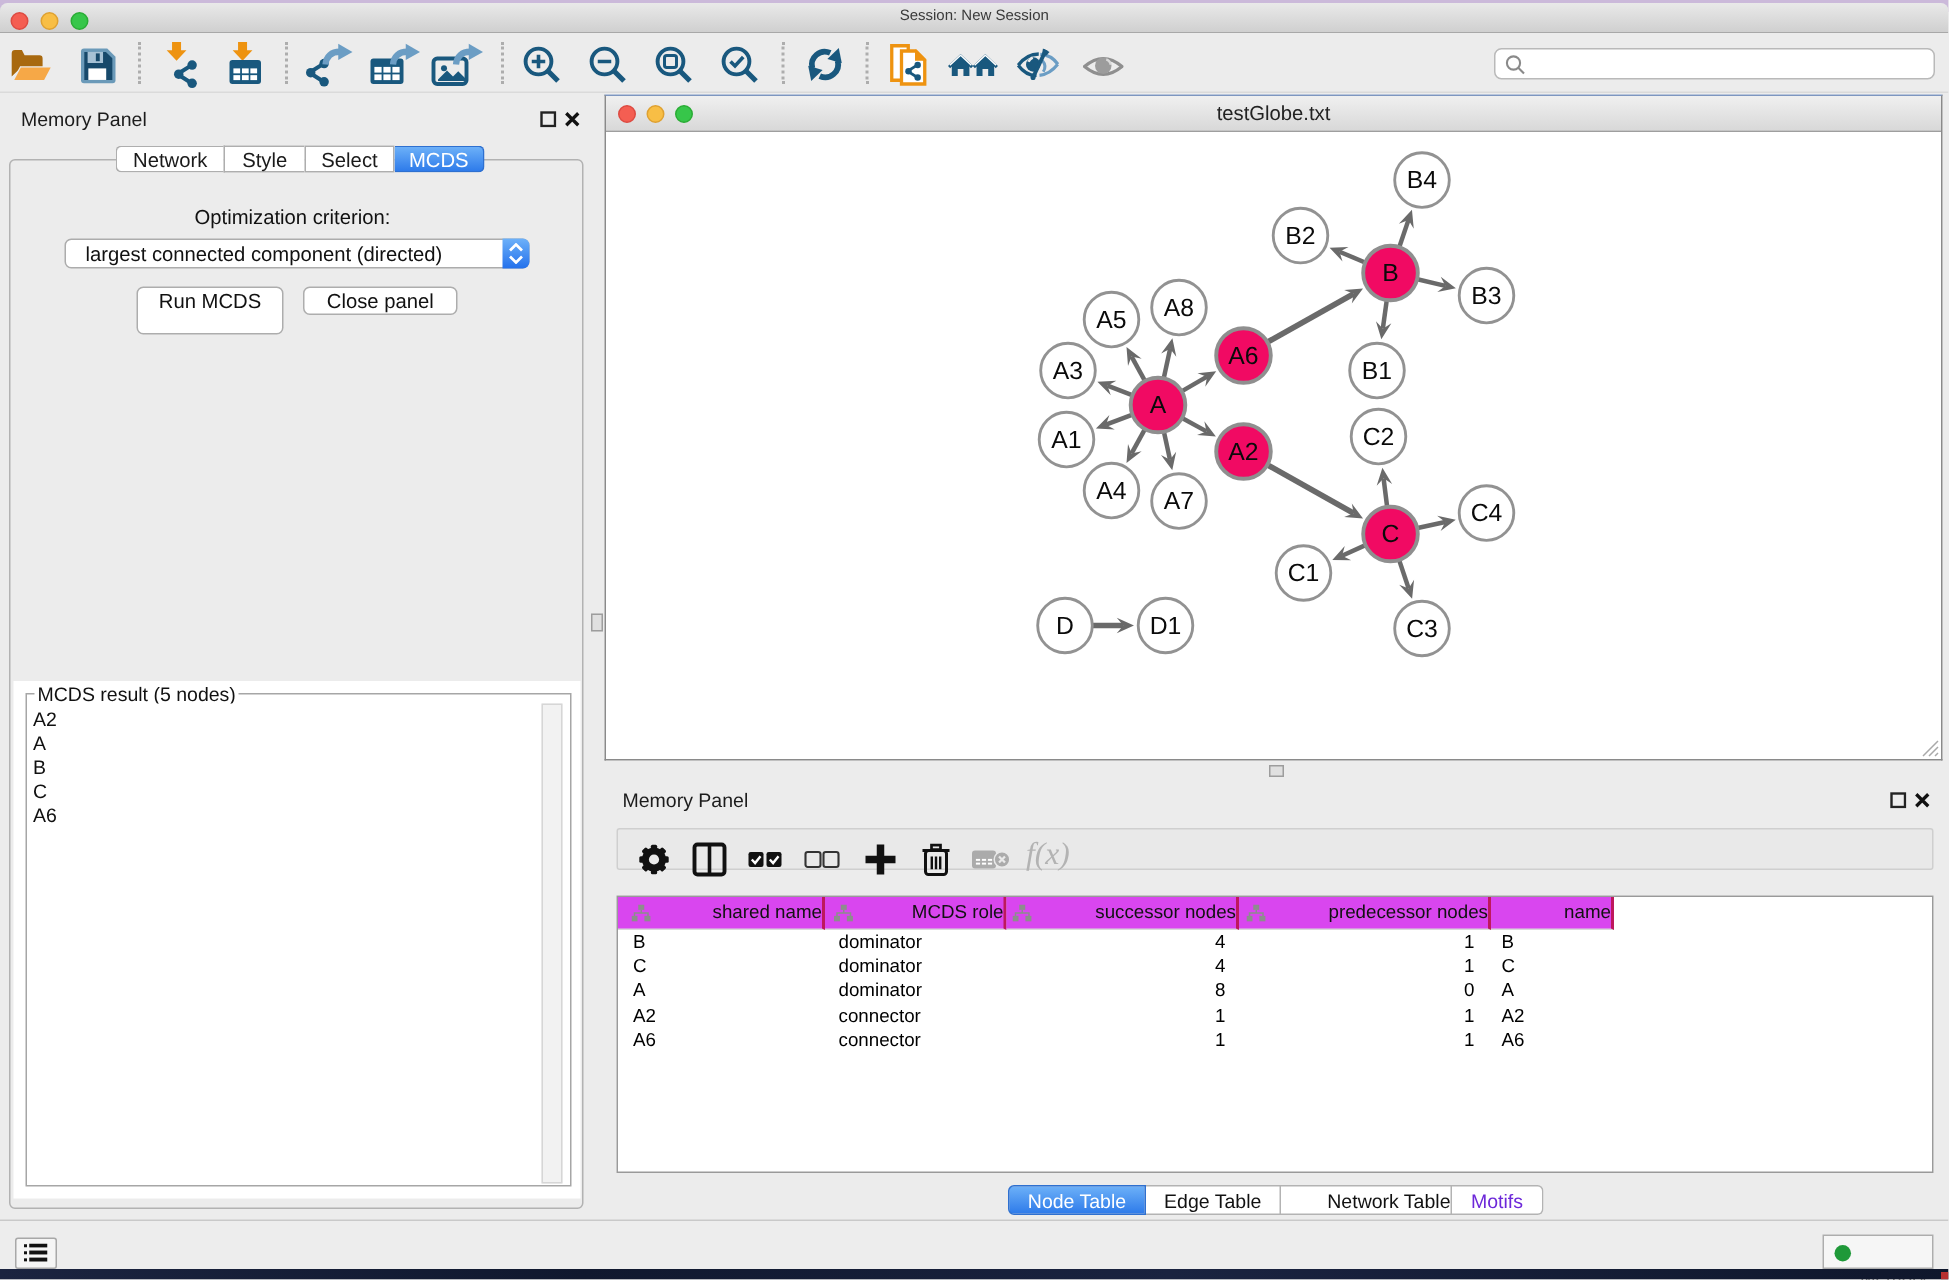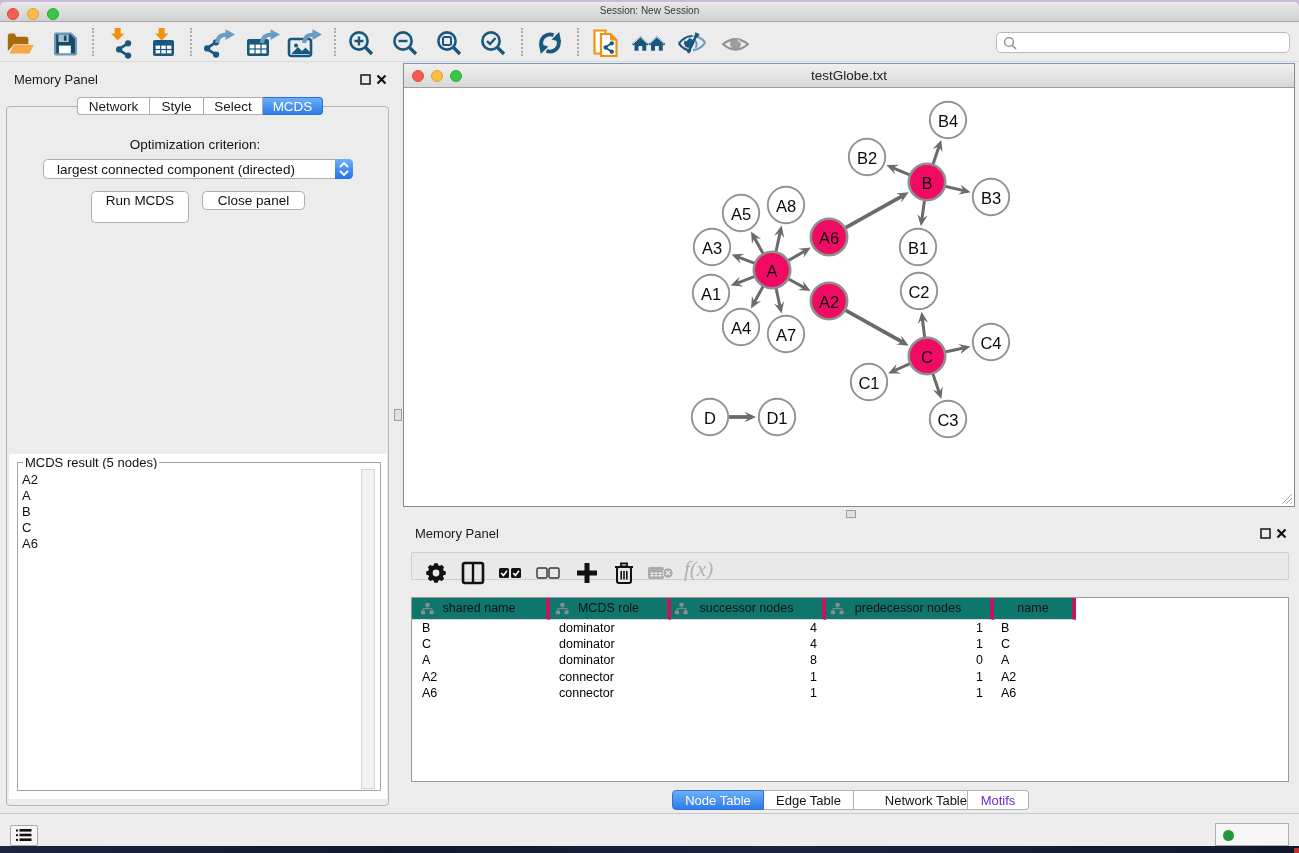--- a/index.html
+++ b/index.html
@@ -1,20 +1,20 @@
 <!DOCTYPE html>
 <html><head><meta charset="utf-8"><style>
 * { margin:0; padding:0; box-sizing:border-box; }
 html,body { width:1299px; height:853px; overflow:hidden; font-family:"Liberation Sans",sans-serif; }
 body { position:relative; background:#ececec; }
 .abs { position:absolute; }
 .vsep { position:absolute; top:6px; height:28px; width:0; border-left:2px dotted #adadad; }
 .tl { position:absolute; width:12px; height:12px; border-radius:50%; top:6px; }
 .winbtn { position:absolute; width:12px; height:12px; border-radius:50%; }
-.hc { position:relative; background:#0f766e; border-right:4px solid #be185d; border-bottom:1px solid #d9d9d9; text-align:center; line-height:21px; }
+.hc { position:relative; background:#d946ef; border-right:2px solid #be185d; border-bottom:1px solid #d9d9d9; text-align:right; line-height:21px; }
 </style></head><body>
 
 <div class="abs" style="left:0;top:0;width:1299px;height:8px;background:#cbb9da"></div>
 <div class="abs" style="left:0;top:2px;width:1299px;height:20px;background:linear-gradient(#e9e9e9,#d0d0d0);border-bottom:1px solid #a8a8a8;border-radius:5px 5px 0 0">
   <div class="tl" style="left:7px;background:#f45e52;border:1px solid #dd4b42"></div>
   <div class="tl" style="left:27px;background:#f8be45;border:1px solid #dfa131"></div>
   <div class="tl" style="left:47px;background:#37c64a;border:1px solid #2aad35"></div>
   <div class="abs" style="left:0;width:100%;top:3px;text-align:center;font-size:10px;color:#3a3a3a">Session: New Session</div>
 </div>
 

